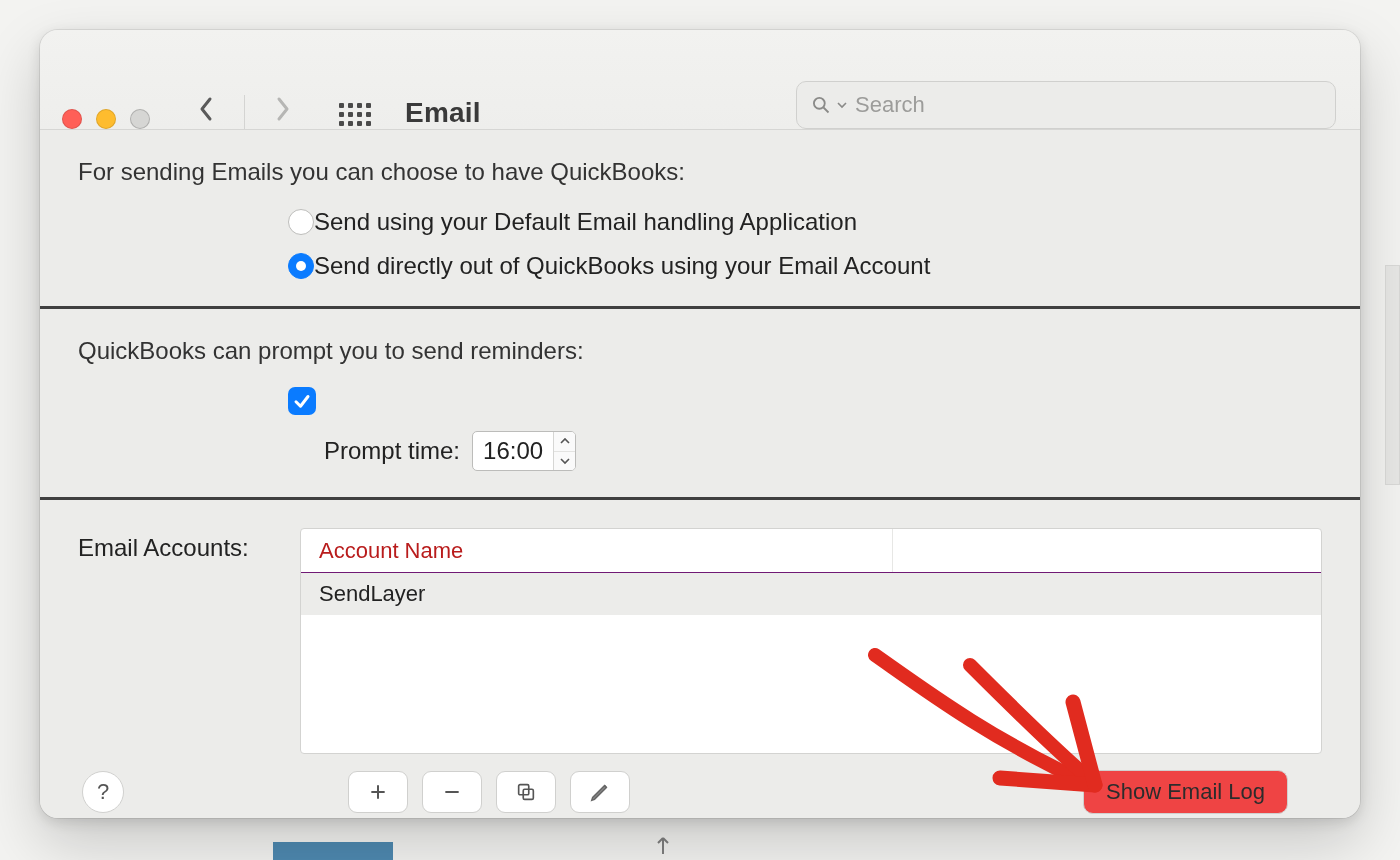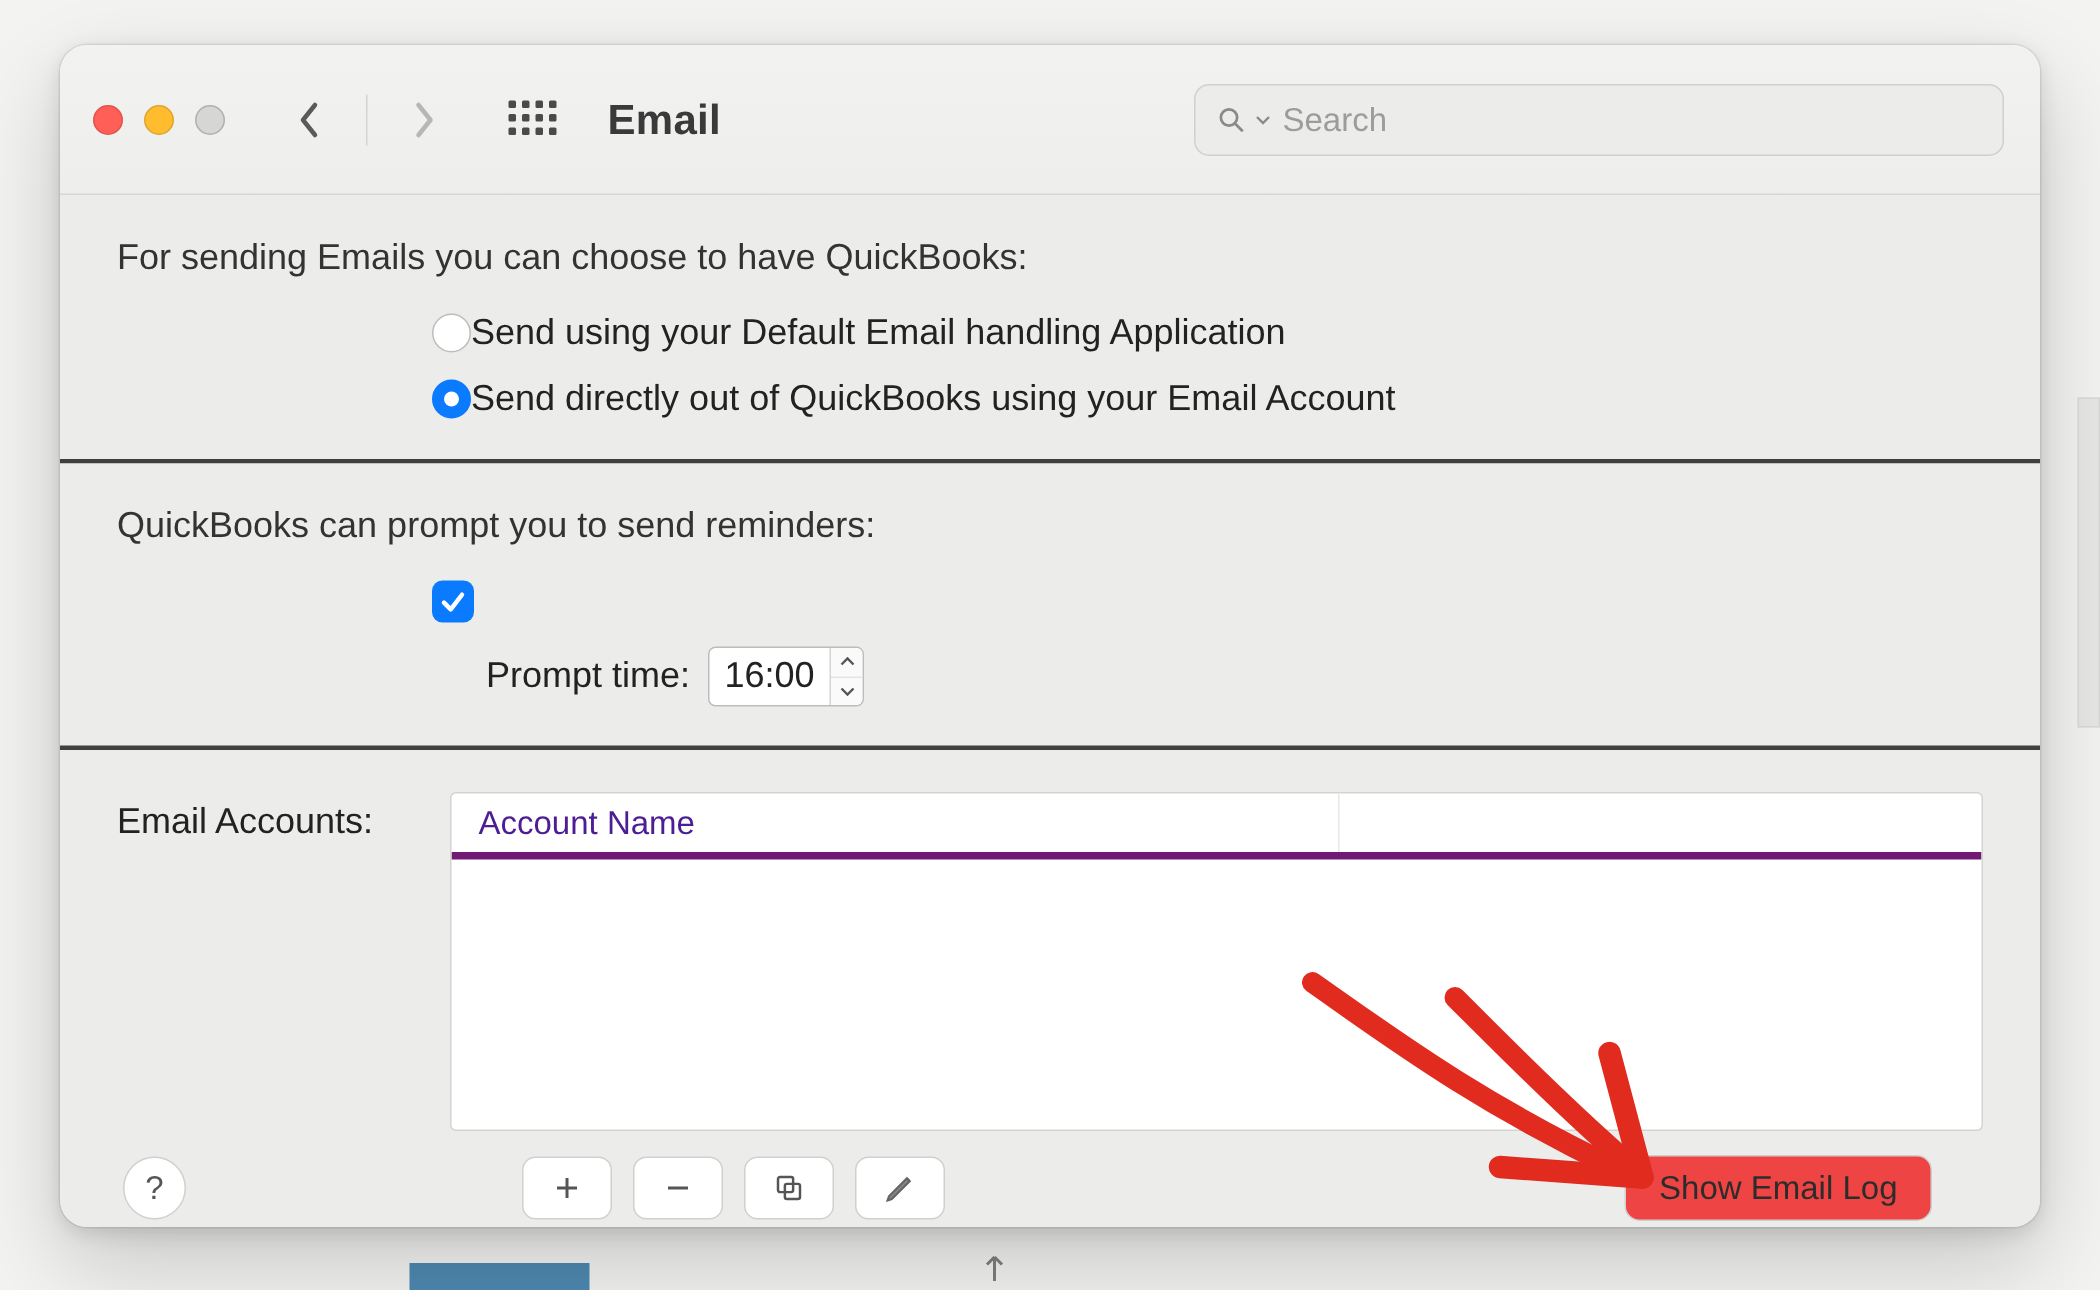--- a/index.html
+++ b/index.html
@@ -37,21 +37,21 @@
     border-radius: 18px;
     box-shadow: 0 0 0 1px rgba(0,0,0,0.08), 0 25px 60px rgba(0,0,0,0.18), 0 4px 14px rgba(0,0,0,0.12);
     overflow: hidden;
   }
   
   .toolbar {
     height: 100px;
     background: linear-gradient(#f2f2f0,#eeeeec);
     border-bottom: 1px solid #d6d6d4;
     display: flex;
-    align-items: center;
+    align-items: flex-end;
     padding: 0 24px 0 22px;
     gap: 14px;
   }
   .traffic { display: flex; gap: 14px; margin-right: 22px; }
   .tl { width: 20px; height: 20px; border-radius: 50%; box-shadow: inset 0 0 0 1px rgba(0,0,0,.12); }
   .tl.red { background: #ff5f57; }
   .tl.yellow { background: #febc2e; }
   .tl.gray { background: #d6d6d4; box-shadow: inset 0 0 0 1px rgba(0,0,0,.18); }
   .nav-btn { width: 40px; height: 40px; display:flex; align-items:center; justify-content:center; color:#5a5a5a; border-radius:8px; }
   .nav-btn.disabled { color:#b6b6b4; }
@@ -121,22 +121,22 @@
   .stepper div:first-child { border-bottom:1px solid #e3e3e1; }
   .acct-row { display:flex; gap:22px; }
   .acct-label { width: 200px; font-size:24px; padding-top:6px; }
   .acct-box {
     flex:1; height: 226px;
     background:#fff; border:1px solid #d3d3d1; border-radius:4px;
     overflow:hidden;
   }
   .acct-head {
     display:flex; height:44px; align-items:flex-end;
-    font-size:22px; color:#4c1d95;
-    border-bottom:5px solid #701a75;
+    font-size:22px; color:#b91c1c;
+    border-bottom:1px solid #701a75;
   }
   .acct-head .col1 { flex:0 0 58%; padding-left:18px; border-right:1px solid #e7e7e5; height:100%; display:flex; align-items:center; }
   .acct-head .col2 { flex:1; }
   .acct-item {
     height:42px; display:flex; align-items:center; padding-left:18px;
     background:#ececea; font-size:22px;
   }
   .footer-row {
     display:flex; align-items:center;
     padding: 16px 34px 0 4px;
@@ -263,20 +263,23 @@
   </div>
 
   <div class="section last">
     <div class="acct-row">
       <div class="acct-label">Email Accounts:</div>
       <div class="acct-box">
         <div class="acct-head">
           <div class="col1">Account Name</div>
           <div class="col2"></div>
         </div>
+        <div class="acct-item">
+          <span>SendLayer</span>
+        </div>
       </div>
     </div>
 
     <div class="footer-row">
       <div class="help-btn">
         <span>?</span>
       </div>
       <div style="width:196px"></div>
       <div class="icon-btn">
         <svg width="20" height="20" viewBox="0 0 24 24" stroke="#555" stroke-width="2.4" fill="none">

